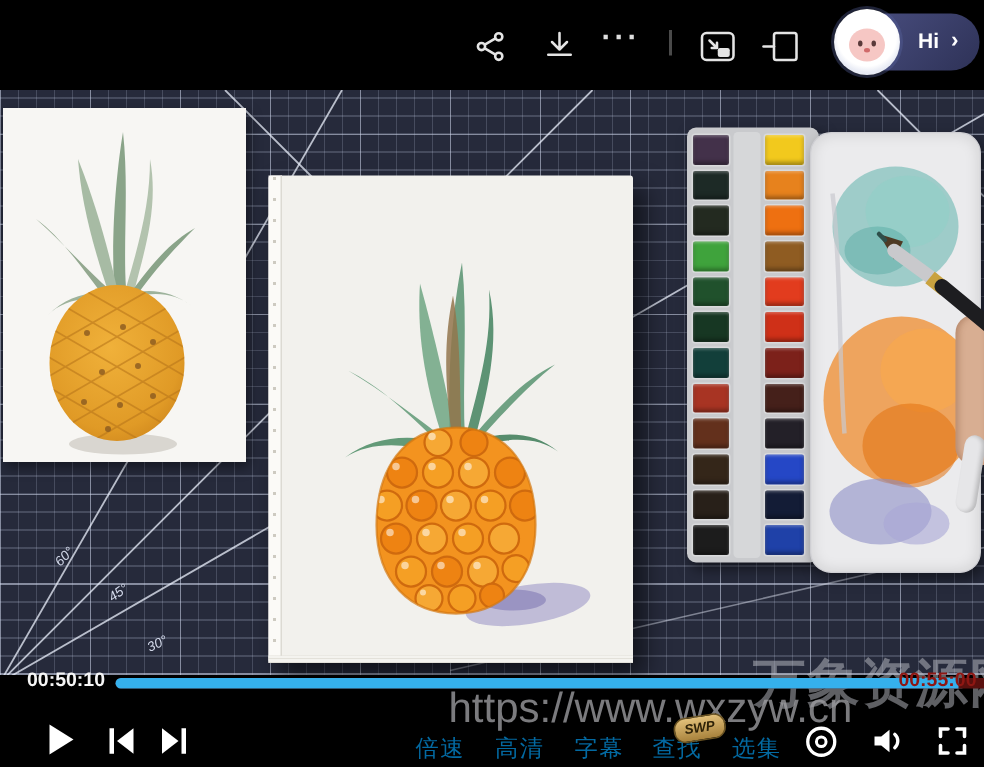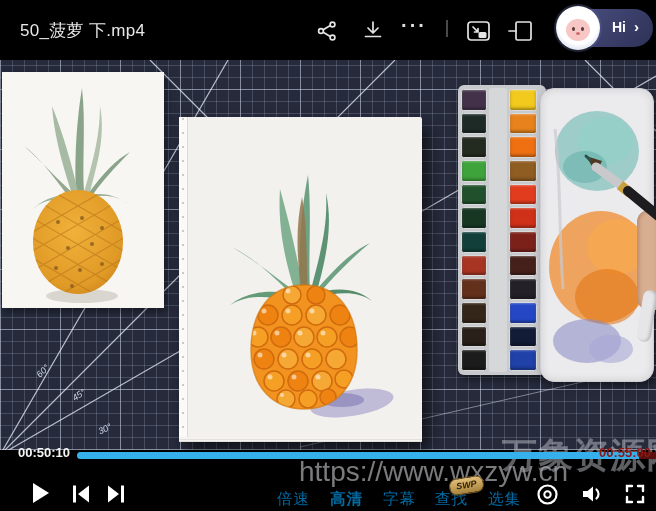--- a/index.html
+++ b/index.html
@@ -69,21 +69,20 @@
   .ctl-label{top:489px;font-size:15.5px;font-weight:500;color:#0369a1;z-index:6;letter-spacing:1px;white-space:nowrap;}
   .swp-badge{left:449px;top:477px;width:33px;height:15px;z-index:7;transform:rotate(-9deg);
       background:linear-gradient(180deg,#e2c07a,#a8823c);border:1px solid #6b5423;border-radius:8px;
       font-size:9px;font-weight:bold;font-style:italic;color:#2e2208;text-align:center;line-height:15px;}
 </style>
 </head>
 <body>
 
 <div class="stage">
 
-  <div class="abs hdr-title">50_菠萝 下.mp4</div>
 
   <svg class="abs hdr-ico" style="left:315px;top:19px;" width="24" height="24" viewBox="0 0 24 24">
     <g fill="none" stroke="#e4e4e4" stroke-width="1.7">
       <circle cx="6" cy="12" r="2.4"></circle>
         <circle cx="17.5" cy="5.5" r="2.4"></circle>
         <circle cx="17.5" cy="18.5" r="2.4"></circle>
       <path d="M8.2 10.8 L15.3 6.6 M8.2 13.2 L15.3 17.4"></path>
     </g>
   </svg>
 
@@ -327,21 +326,21 @@
   <svg class="abs ctl" style="left:70px;top:483px;" width="22" height="22" viewBox="0 0 22 22">
     <rect x="3" y="2.5" width="3" height="17" fill="#fff"></rect>
     <polygon points="19,2.5 8,11 19,19.5" fill="#fff"></polygon>
   </svg>
   <svg class="abs ctl" style="left:105px;top:483px;" width="22" height="22" viewBox="0 0 22 22">
     <polygon points="3,2.5 14,11 3,19.5" fill="#fff"></polygon>
     <rect x="16" y="2.5" width="3" height="17" fill="#fff"></rect>
   </svg>
 
   <div class="abs ctl-label" style="left:277px;">倍速</div>
-  <div class="abs ctl-label" style="left:330px;font-weight:bold;">高清</div>
+  <div class="abs ctl-label" style="left:330px;">高清</div>
   <div class="abs ctl-label" style="left:383px;text-align:right;">字幕</div>
   <div class="abs ctl-label" style="left:435px;">查找</div>
   <div class="abs ctl-label" style="left:488px;text-align:right;">选集</div>
 
   <div class="abs swp-badge">SWP</div>
 
   <svg class="abs ctl" style="left:536px;top:483px;" width="23" height="23" viewBox="0 0 23 23">
     <circle cx="11.5" cy="11.5" r="9" fill="none" stroke="#fff" stroke-width="2.2"></circle>
     <circle cx="11.5" cy="11.5" r="3.2" fill="none" stroke="#fff" stroke-width="2"></circle>
   </svg>

